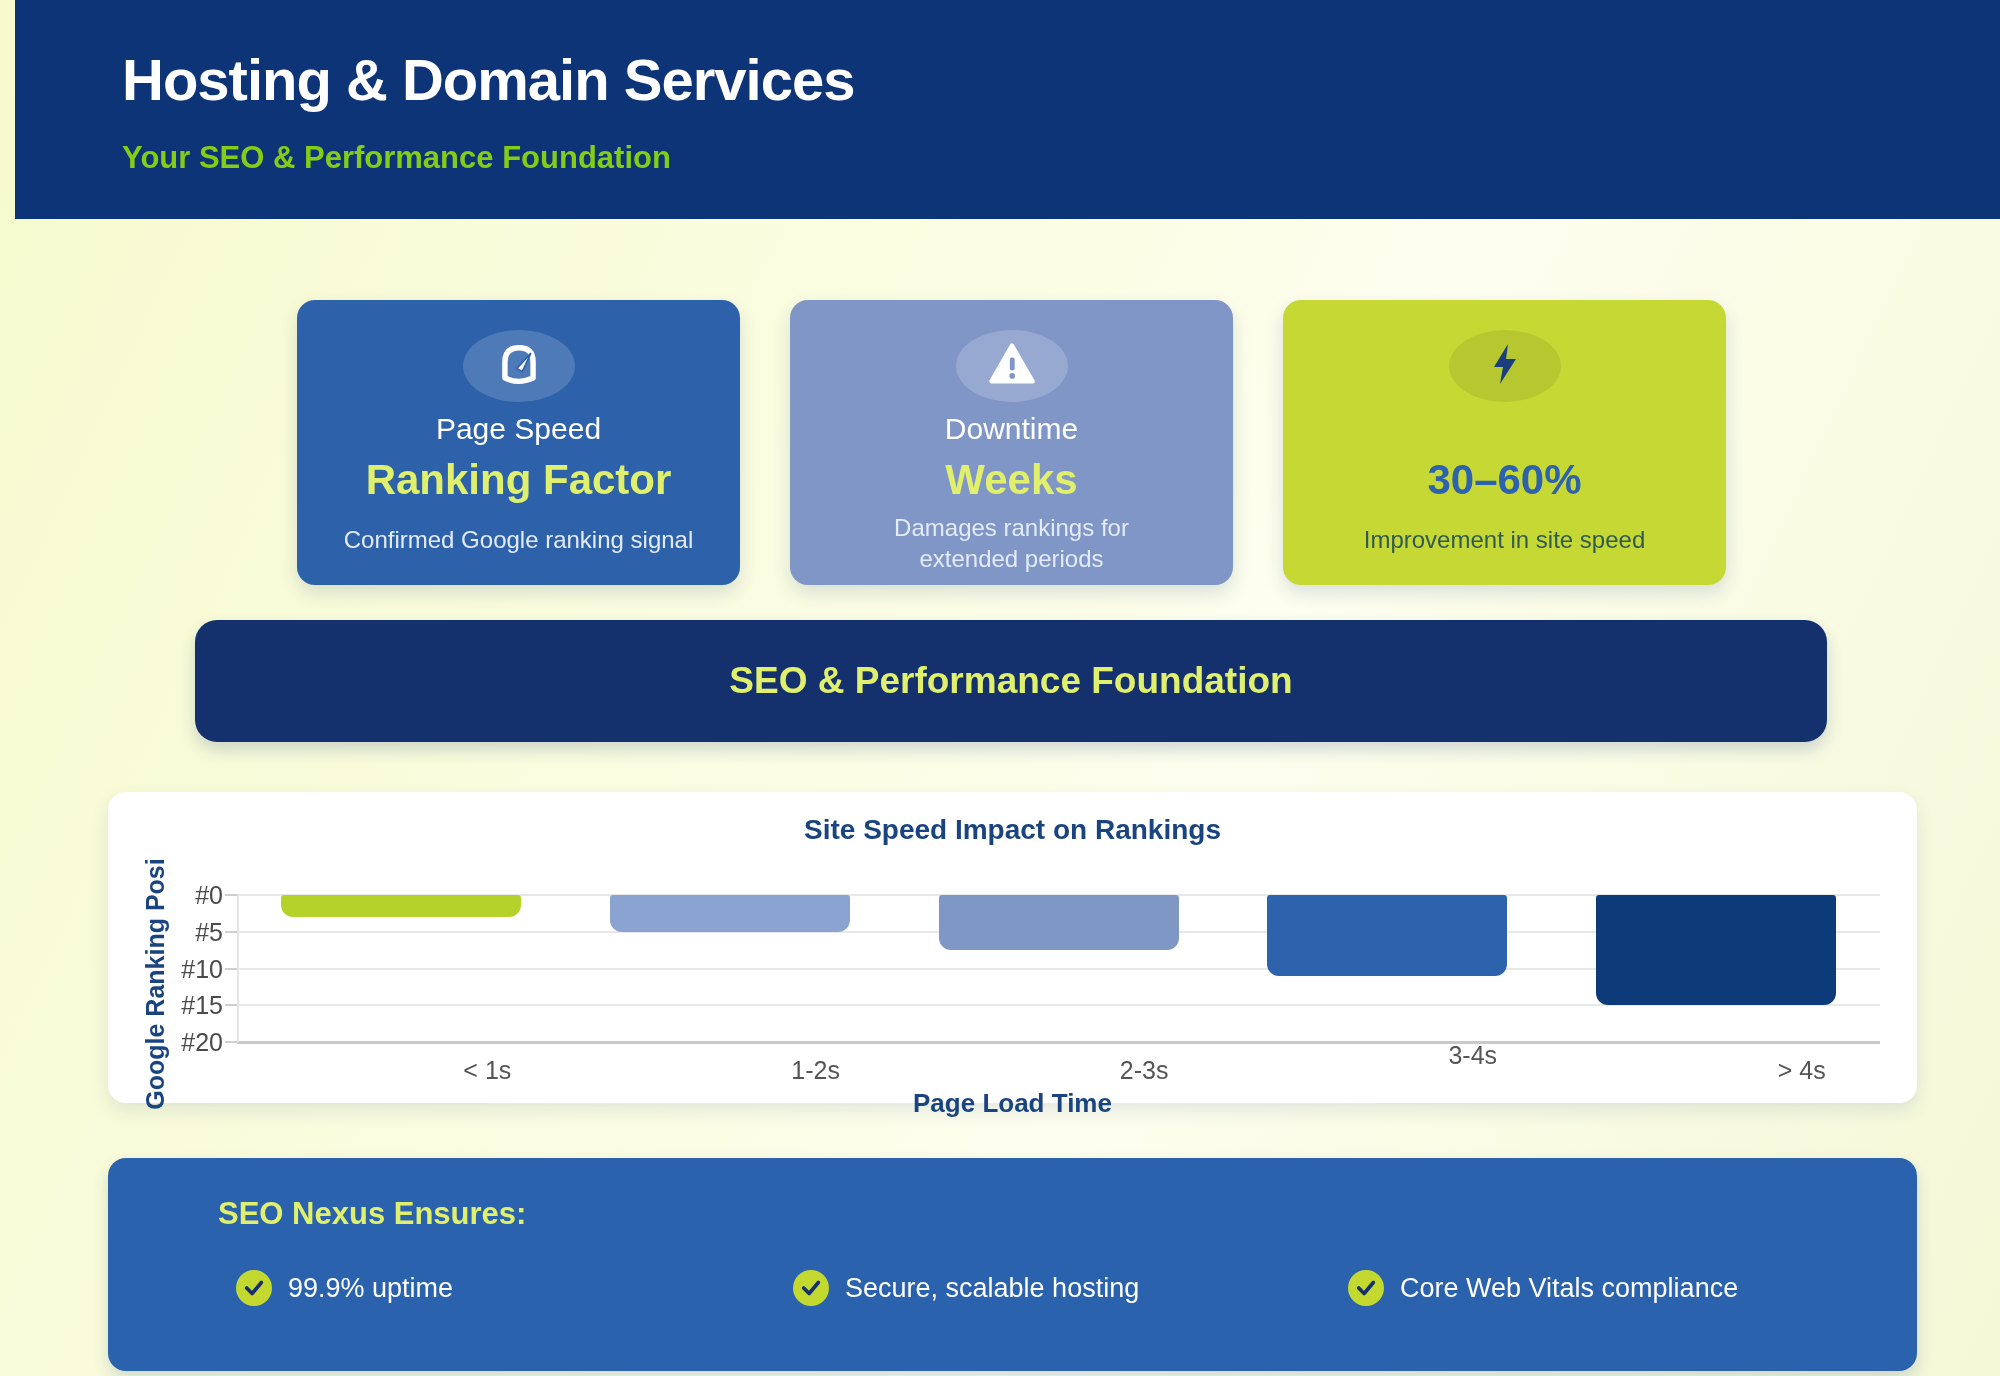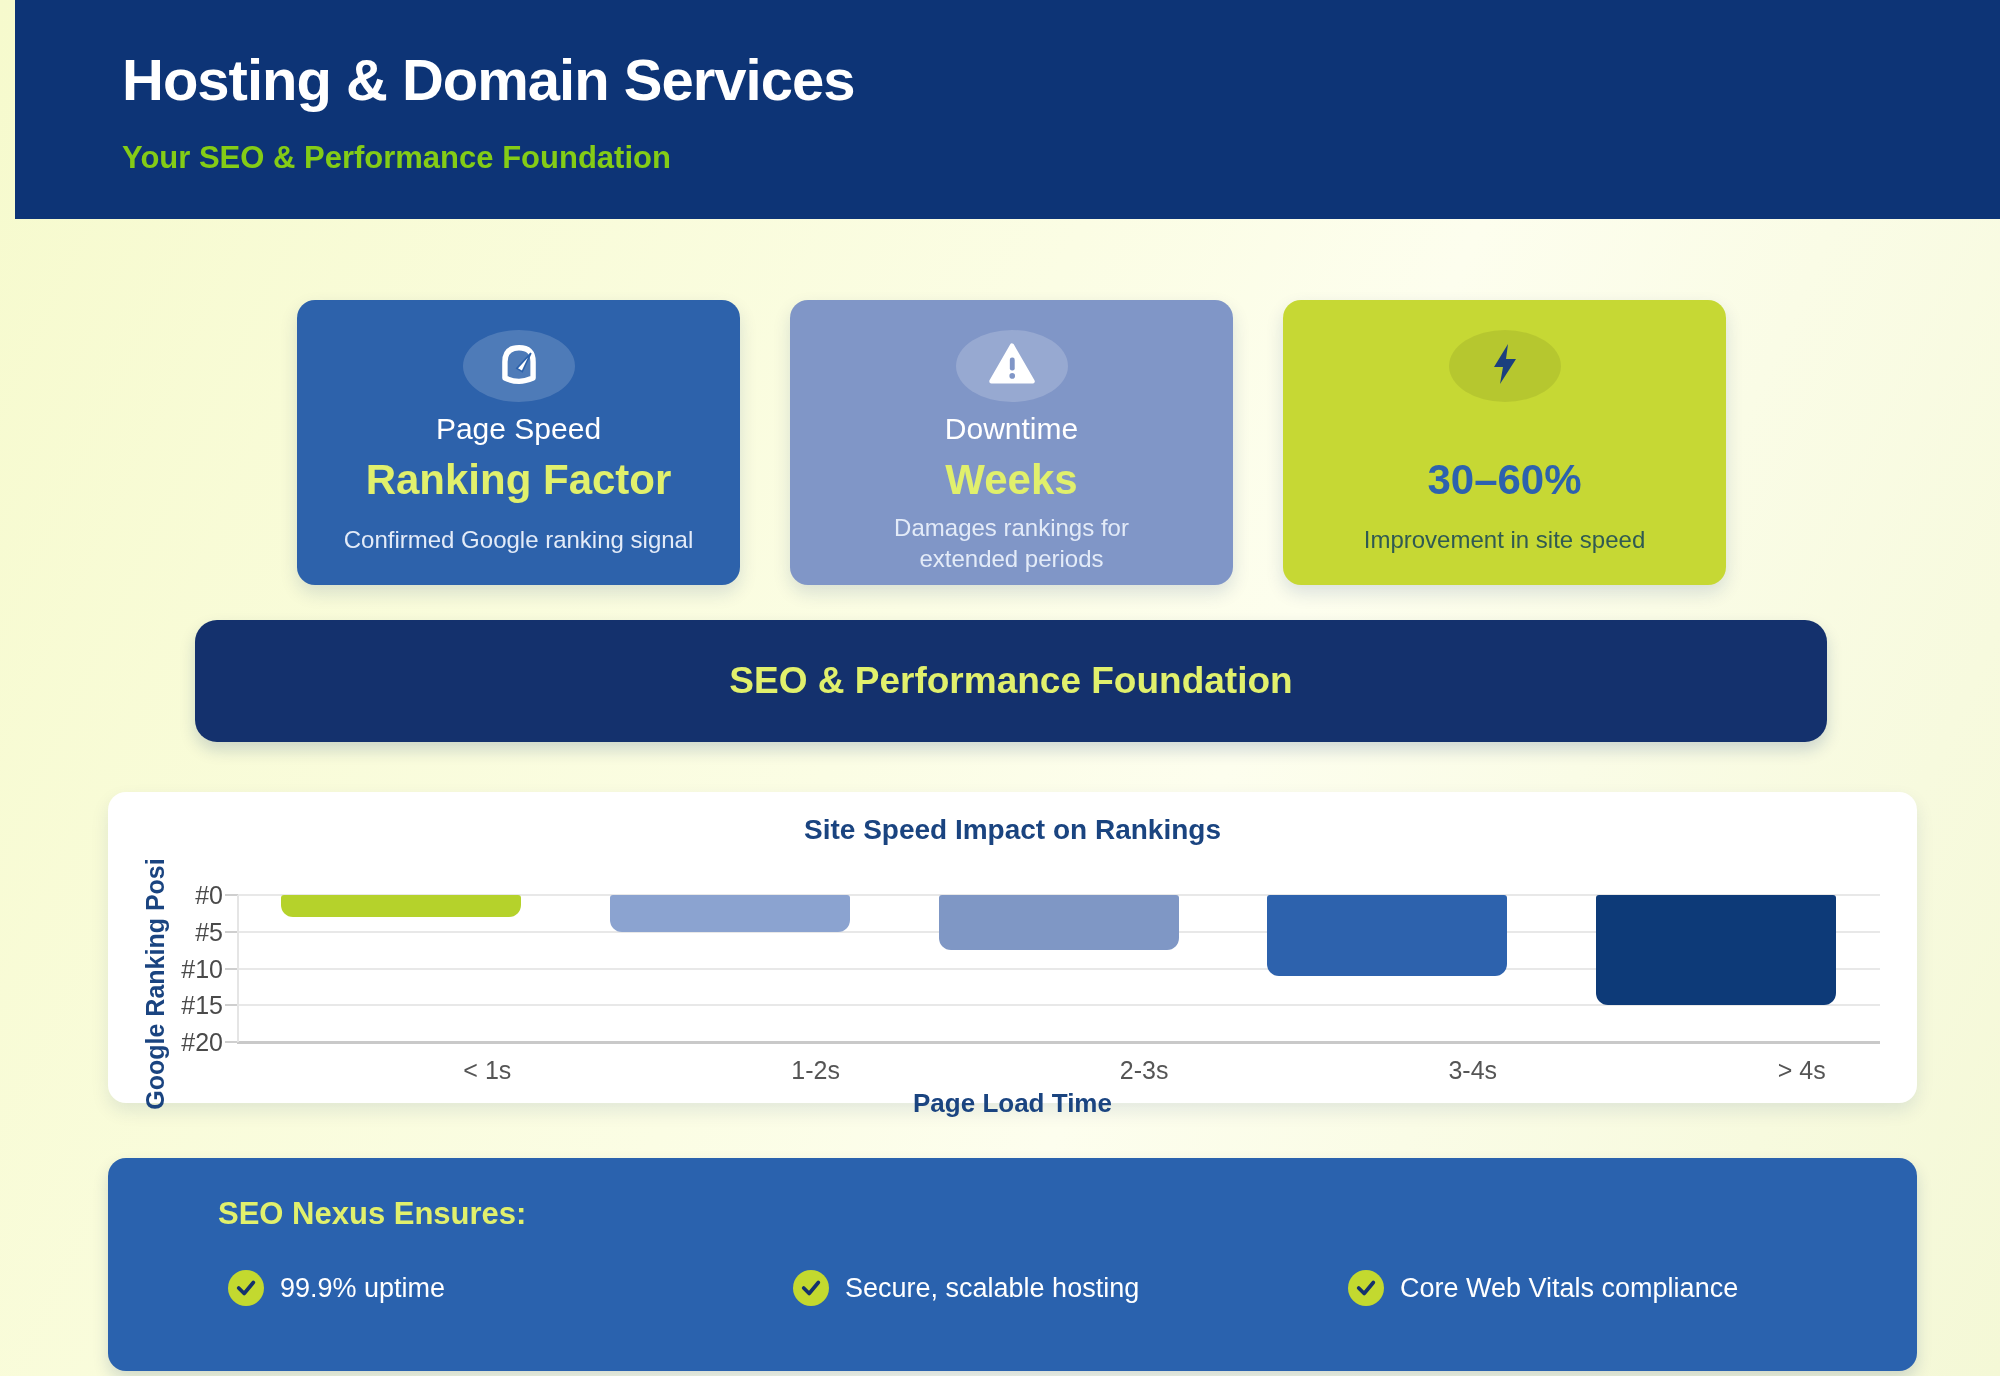--- a/index.html
+++ b/index.html
@@ -130,28 +130,28 @@
       <div class="ytick-label" style="left: 35px; top: 250px;">#20</div>
       <div class="ytick-mark" style="left: 117px; top: 249px;"></div>
       <div class="plot-left-border" style="left: 129px; top: 103px; height: 147px;"></div>
       <div class="bar" style="left: 173.3px; top: 103px; width: 240px; height: 22px; background: rgb(181, 210, 43);"></div>
       <div class="xtick-label" style="left: 293.3px; top: 264px;">&lt; 1s</div>
       <div class="bar" style="left: 501.9px; top: 103px; width: 240px; height: 37px; background: rgb(139, 163, 208);"></div>
       <div class="xtick-label" style="left: 621.9px; top: 264px;">1-2s</div>
       <div class="bar" style="left: 830.5px; top: 103px; width: 240px; height: 55px; background: rgb(127, 151, 197);"></div>
       <div class="xtick-label" style="left: 950.5px; top: 264px;">2-3s</div>
       <div class="bar" style="left: 1159.1px; top: 103px; width: 240px; height: 81px; background: rgb(45, 98, 173);"></div>
-      <div class="xtick-label" style="left: 1279.1px; top: 264px;">3-4s</div>
+      <div class="xtick-label" style="left: 1279.1px; top: 249px;">3-4s</div>
       <div class="bar" style="left: 1487.7px; top: 103px; width: 240px; height: 110px; background: rgb(13, 58, 120);"></div>
       <div class="xtick-label" style="left: 1607.7px; top: 264px;">&gt; 4s</div>
     </div>
 
   <div class="footer">
     <div class="footer-heading">SEO Nexus Ensures:</div>
-    <div class="footer-item" style="left:120px;text-align:center;">
+    <div class="footer-item" style="left:128px;text-align:center;">
       <span class="check">
         <svg width="22" height="22" viewBox="0 0 24 24">
             <path d="M4 12 L10 18 L20 6" fill="none" stroke="#14316d" stroke-width="4" stroke-linecap="round" stroke-linejoin="round"></path>
           </svg>
       </span>
       <span class="txt">99.9% uptime</span>
     </div>
     <div class="footer-item" style="left:685px;">
       <span class="check">
         <svg width="22" height="22" viewBox="0 0 24 24">

